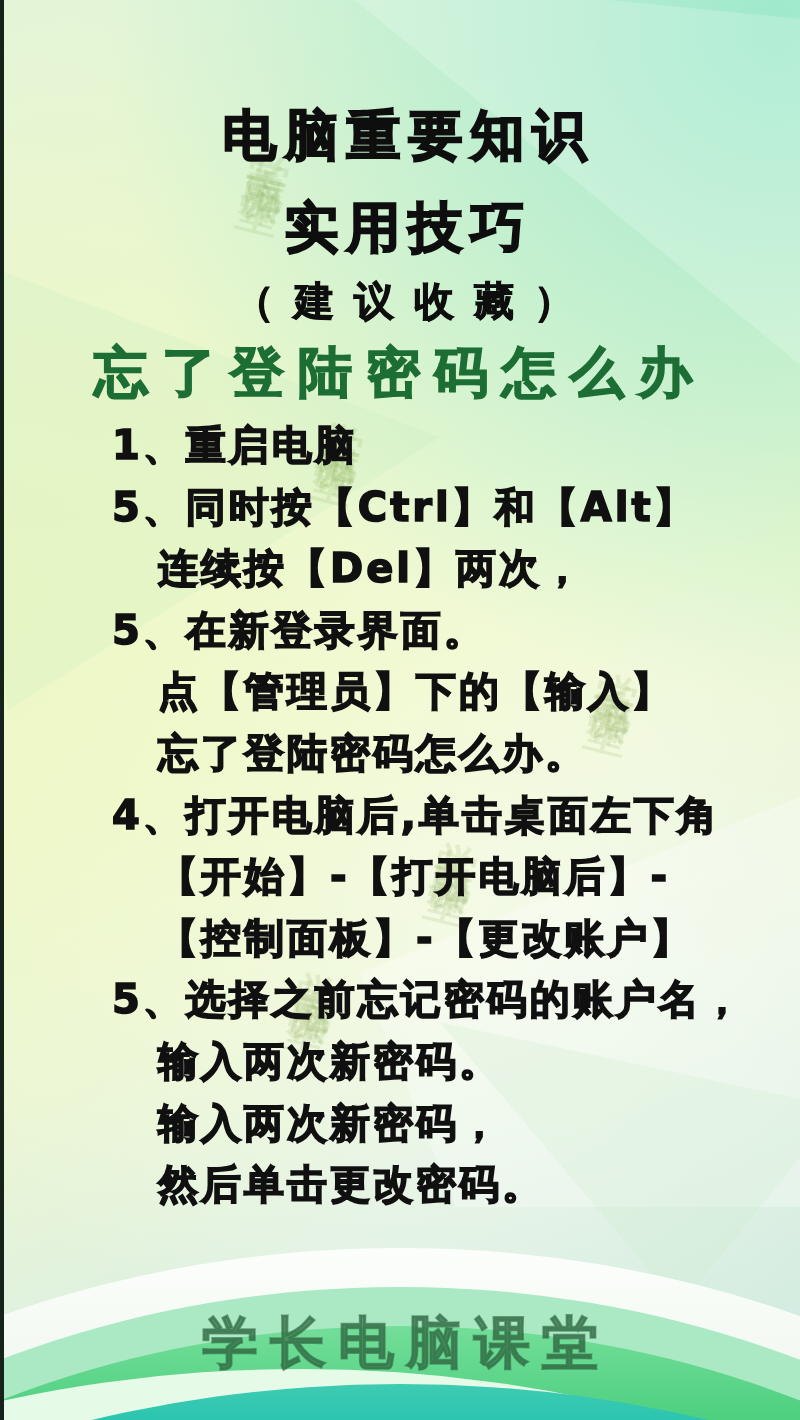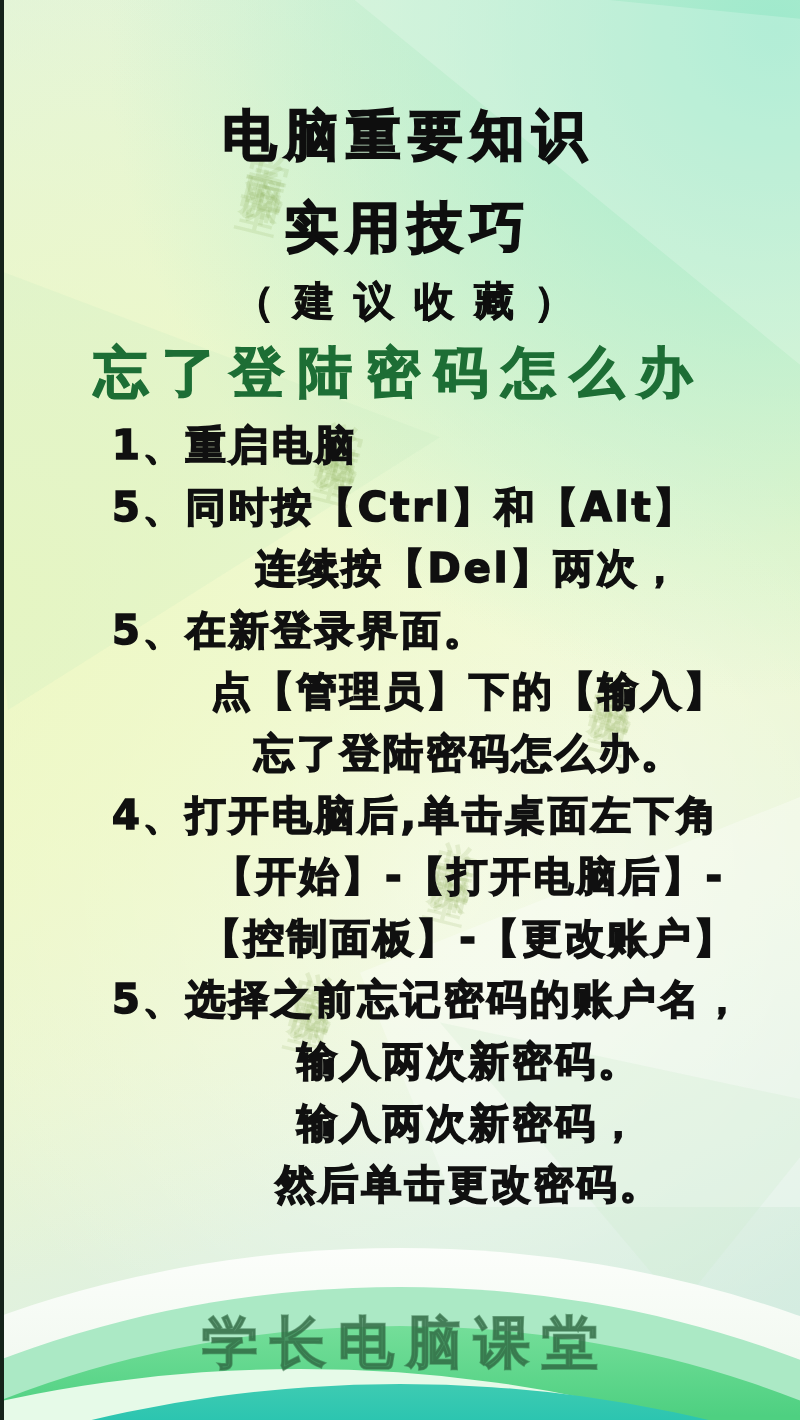--- a/index.html
+++ b/index.html
@@ -54,21 +54,21 @@
     -webkit-text-stroke:1.5px var(--heading-green,#1d6e35);
   }
 
   .steps{position:absolute;top:415px;left:112px;right:20px;z-index:3;}
   .step-line{
     height:61.6px;line-height:61.6px;white-space:nowrap;
     font-size:40px;font-weight:800;letter-spacing:3px;
     color:var(--body-black,#101010);
     -webkit-text-stroke:1.6px var(--body-black,#101010);
   }
-  .step-line.indent{padding-left:46px;text-align:center;}
+  .step-line.indent{padding-left:46px;}
 
   
   .wave{position:absolute;border-radius:50%;z-index:2;}
   .wave-white {left:-620px;top:1248px;width:2040px;height:1700px;background:linear-gradient(180deg,#fcfefb 0%,#f0f8ef 8%);}
   .wave-mint  {left:-560px;top:1287px;width:1920px;height:1600px;background:var(--wave-mint,#abe9c5);}
   .wave-green {left:-520px;top:1326px;width:1840px;height:1500px;background:linear-gradient(180deg,#74de99 0%,var(--wave-green,#4ed081) 6%);}
   .wave-stripe{left:-700px;top:1369px;width:2000px;height:1400px;background:#e6fae8;}
   .wave-teal  {left:-540px;top:1384px;width:1880px;height:1300px;background:linear-gradient(180deg,#3ecbb2 0%,var(--wave-teal,#10bcad) 7%);}
 
   .brand-watermark{

